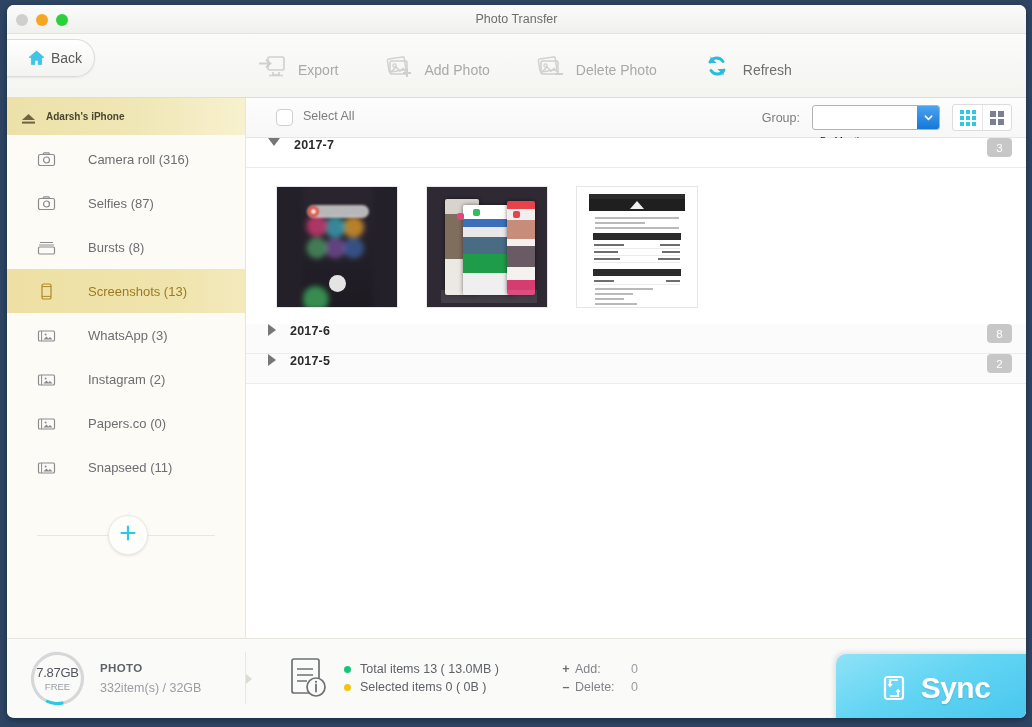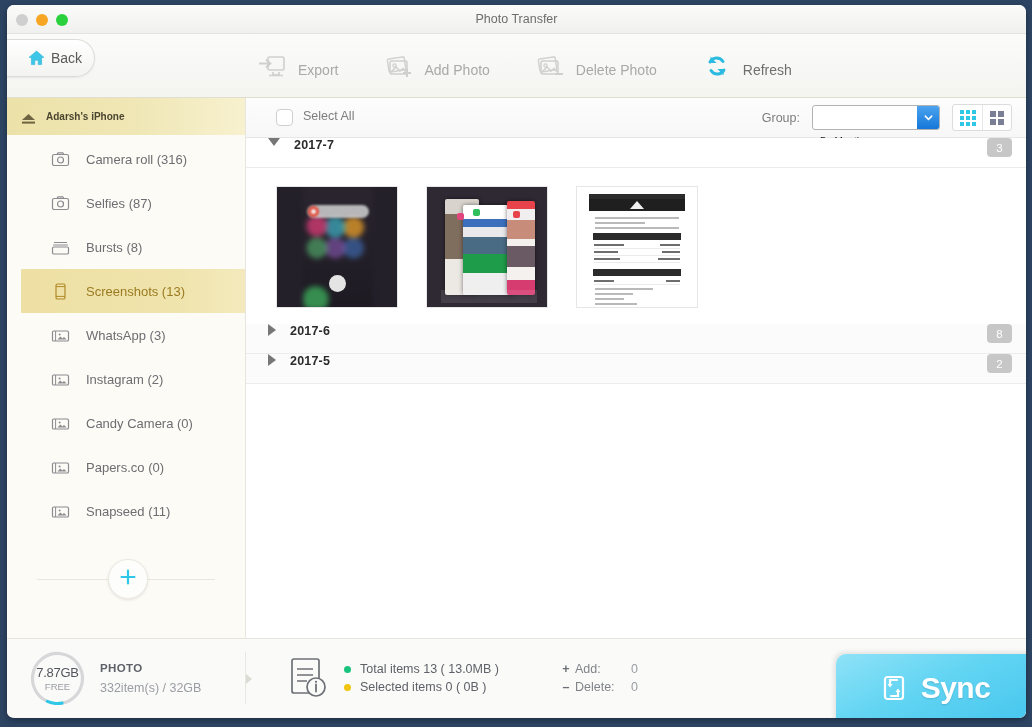--- a/index.html
+++ b/index.html
@@ -104,23 +104,22 @@
     padding-left: 14px; gap: 10px;
     cursor: pointer;
   }
   .device-row .dlabel { font-size: 10px; font-weight: bold; color: #4b4530; }
   .eject-icon { width: 15px; height: 12px; position: relative; }
 
   .nav-list { padding-top: 2px; }
   .nav-item {
     height: 44px;
     display: flex; align-items: center;
-    padding-left: 30px; gap: 16px;
-    cursor: pointer;
-    margin-left: 14px;
+    padding-left: 30px; gap: 32px;
+    cursor: pointer;
   }
   .nav-item .nlabel { font-size: 13px; color: #6d6d72; }
   .nav-item.selected {
     background: linear-gradient(to right,#eee0a4 0%, #f0e4ad 70%, #f3e9bc 100%);
   }
   .nav-item.selected .nlabel { color: #9a7b21; }
   .nav-icon { width: 19px; height: 19px; position: relative; flex: 0 0 19px; }
 
   .add-row {
     position: relative;
@@ -565,31 +564,20 @@
               <svg viewBox="0 0 19 19" width="19" height="19">
                 <rect x="1.5" y="5" width="16" height="10" rx="1.3" fill="none" stroke="#8b8b90" stroke-width="1.2"></rect>
                 <path d="M4.6 5 L4.6 15" stroke="#8b8b90" stroke-width="1"></path>
                 <circle cx="8.6" cy="8.4" r="1" fill="#8b8b90"></circle>
                 <path d="M6.4 13.4 L9.4 10.4 L11.4 12.4 L13 11 L15.6 13.4 Z" fill="#8b8b90"></path>
               </svg>
             </span>
             <span class="nlabel">Instagram (2)</span>
           </div>
 
-          <div class="nav-item">
-            <span class="nav-icon">
-              <svg viewBox="0 0 19 19" width="19" height="19">
-                <rect x="1.5" y="5" width="16" height="10" rx="1.3" fill="none" stroke="#8b8b90" stroke-width="1.2"></rect>
-                <path d="M4.6 5 L4.6 15" stroke="#8b8b90" stroke-width="1"></path>
-                <circle cx="8.6" cy="8.4" r="1" fill="#8b8b90"></circle>
-                <path d="M6.4 13.4 L9.4 10.4 L11.4 12.4 L13 11 L15.6 13.4 Z" fill="#8b8b90"></path>
-              </svg>
-            </span>
-            <span class="nlabel">Candy Camera (0)</span>
-          </div>
 
           <div class="nav-item">
             <span class="nav-icon">
               <svg viewBox="0 0 19 19" width="19" height="19">
                 <rect x="1.5" y="5" width="16" height="10" rx="1.3" fill="none" stroke="#8b8b90" stroke-width="1.2"></rect>
                 <path d="M4.6 5 L4.6 15" stroke="#8b8b90" stroke-width="1"></path>
                 <circle cx="8.6" cy="8.4" r="1" fill="#8b8b90"></circle>
                 <path d="M6.4 13.4 L9.4 10.4 L11.4 12.4 L13 11 L15.6 13.4 Z" fill="#8b8b90"></path>
               </svg>
             </span>

